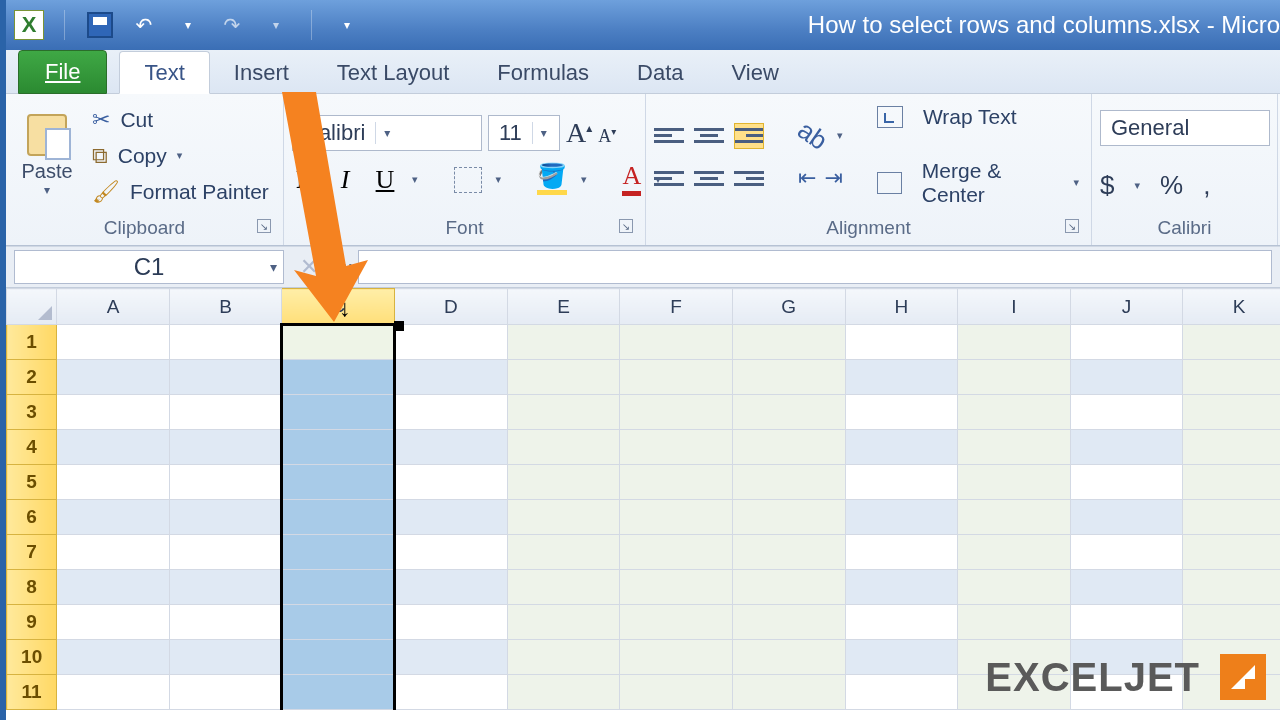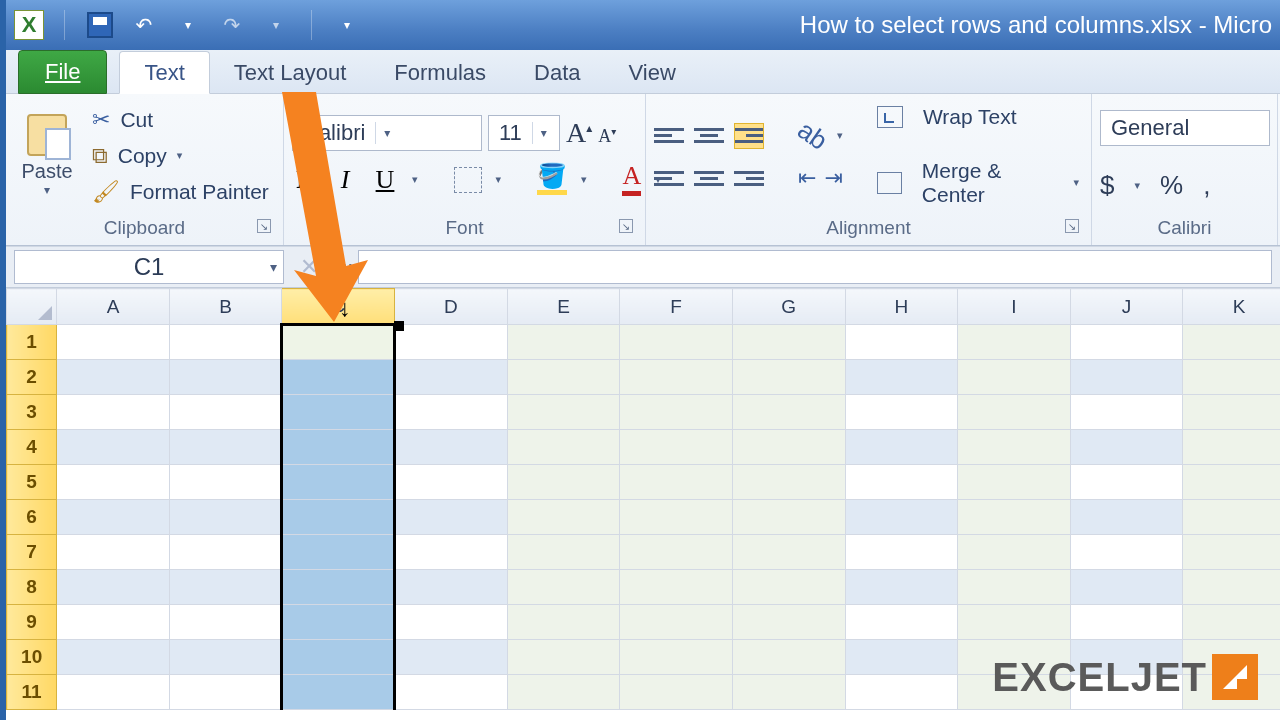--- a/index.html
+++ b/index.html
@@ -10,21 +10,21 @@
 
   
   .titlebar { height: 50px; background: linear-gradient(#6ea0dc, #4c7fc3 60%, #3a6eb5); display: flex; align-items: center; color: #fff; }
   .qat { display: flex; align-items: center; gap: 14px; padding: 0 8px; }
   .app-icon { width: 30px; height: 30px; background: #fff; border: 1px solid #7a9436; display:flex; align-items:center; justify-content:center; }
   .app-icon .x { color:#2f7d2f; font-weight:bold; font-size:22px; }
   .qat-btn { width: 30px; height: 30px; display:flex; align-items:center; justify-content:center; color:#fff; font-size:20px; }
   .save-floppy { width:26px; height:26px; background:#2f66b7; border:2px solid #1c4a8a; position:relative; }
   .save-floppy::after { content:""; position:absolute; left:4px; top:3px; width:14px; height:8px; background:#fff; }
   .qat-sep { width:1px; height:30px; background: rgba(255,255,255,0.3); margin:0 6px; }
-  .title-text { flex:1; text-align:right; padding-right:8px; font-size:24px; white-space:nowrap; }
+  .title-text { flex:1; text-align:right; font-size:24px; white-space:nowrap; }
 
   
   .tabs-row { height: 44px; background: linear-gradient(#e9f0f8, #dce6f3); display:flex; align-items:flex-end; padding-left:12px; gap: 0; border-bottom: 1px solid #c3cddb; }
   .file-tab { background: linear-gradient(#3fa845, #2b8a31); color:#fff; padding: 8px 26px; font-size:22px; border-top-left-radius:4px; border-top-right-radius:4px; margin-right:12px; margin-bottom:-1px; border:1px solid #2a6e2a;text-decoration:underline; }
   .tab { padding: 8px 24px 7px; font-size:22px; color:#3a4a66; cursor:default; }
   .tab.active { background:#fff; color:#385487; border:1px solid #c3cddb; border-bottom:1px solid #fff; border-top-left-radius:4px; border-top-right-radius:4px; margin-bottom:-1px; }
 
   
   .ribbon { height: 152px; background: linear-gradient(#f6f9fc, #eef3f9); display:flex; border-bottom:1px solid #b6c2d4; }
   .group { display:flex; flex-direction:column; border-right:1px solid #cfd8e6; padding: 4px 8px 2px; height:100%; }
@@ -98,21 +98,21 @@
   td.sel-col { background:#a8cbe8; border-left:3px solid #000 !important; border-right:3px solid #000 !important; }
   tr:first-child td.sel-col { border-top: 3px solid #000 !important; background:#eef4e7; }
   td.band { background:#eef3ea; }
   td.band2 { background:#e0e9f4; }
   
 
   
   .col-cursor { position:absolute; z-index:6; left:333px; top:6px; font-size:24px; color:#000; pointer-events:none; }
 
   
-  .logo { position:absolute; right:22px; bottom:20px; display:flex; align-items:center; gap:5px; }
+  .logo { position:absolute; right:14px; bottom:20px; display:flex; align-items:center; gap:20px; }
   .logo-text { font-family: Arial, sans-serif; font-size:40px; font-weight:800; letter-spacing:1px; color:#5a5a5a; }
   .logo-badge { width:46px; height:46px; background:#ee7f1a; display:flex; align-items:center; justify-content:center; color:#fff; }
   .logo-badge svg { width:32px; height:32px; }
 
   
   .orange-arrow { position:absolute; left:272px; top:92px; z-index:10; pointer-events:none; }
 
   
   .sel-handle { position:absolute; left:388px; top:33px; width:10px; height:10px; background:#000; z-index:4; }
 
@@ -137,20 +137,21 @@
       <div class="qat-btn" style="font-size:12px;opacity:.65">▾</div>
       <div class="qat-sep"></div>
       <div class="qat-btn" style="font-size:12px;">▾</div>
     </div>
     <div class="title-text">How to select rows and columns.xlsx - Micro</div>
   </div>
 
   <div class="tabs-row">
     <div class="file-tab">File</div>
     <div class="tab active">Text</div>
+    <div class="tab">Insert</div>
     <div class="tab">Text Layout</div>
     <div class="tab">Formulas</div>
     <div class="tab">Data</div>
     <div class="tab">View</div>
   </div>
 
   <div class="ribbon">
 
     <div class="group" style="width:278px;">
       <div class="group-body">

